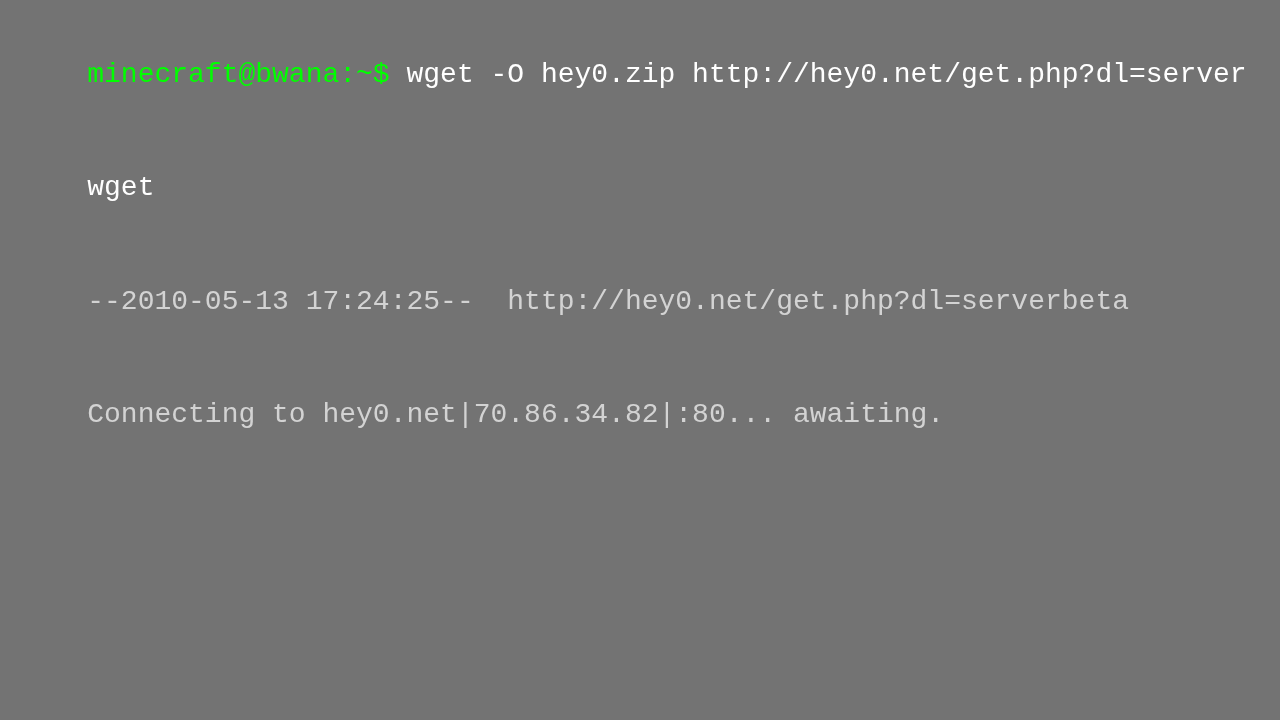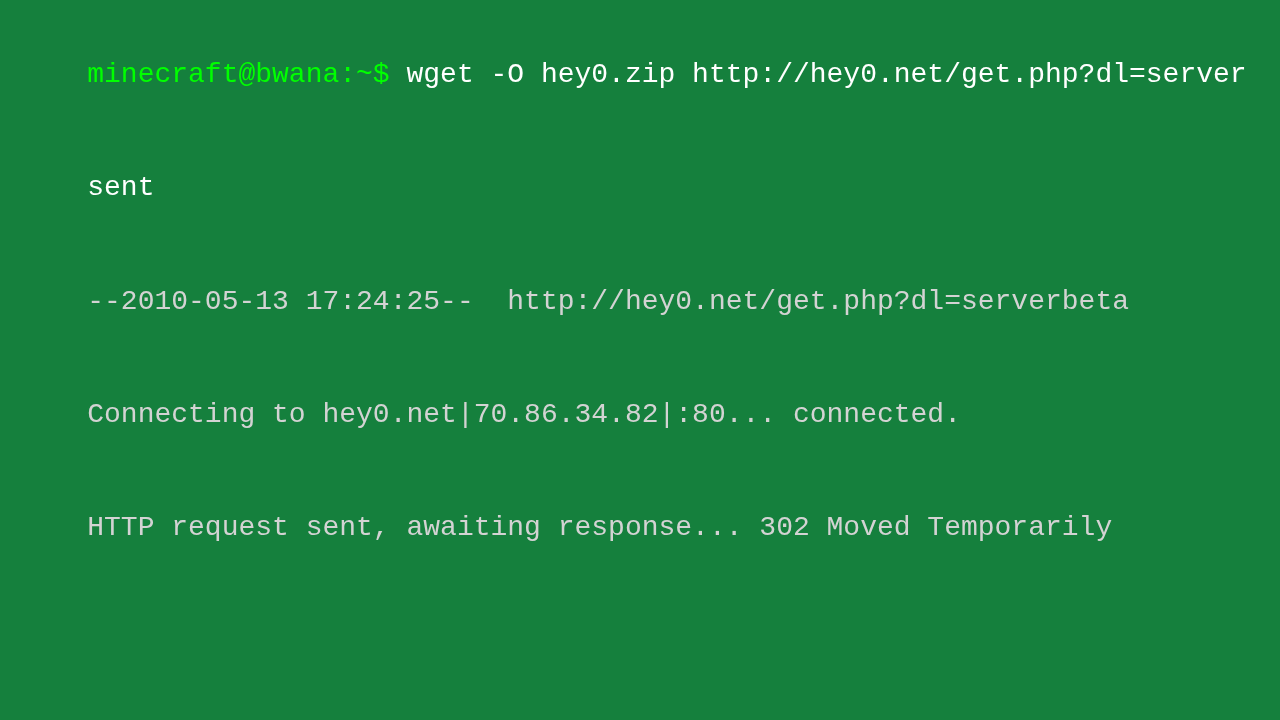--- a/index.html
+++ b/index.html
@@ -15,21 +15,21 @@
       overflow: hidden;
       font-family: 'Courier New', Courier, monospace;
       font-size: 28px;
       line-height: 1.35;
       color: #d3d3d3;
     }
 
     .terminal {
       width: 1280px;
       height: 720px;
-      background-color: #15803d;
+      background-color: #737373;
       padding: 18px 20px;
       overflow: hidden;
     }
 
     .line {
       white-space: pre-wrap;
       word-break: break-all;
     }
 
     .prompt-color {
@@ -43,33 +43,30 @@
 </head>
 <body>
 
 <div class="terminal">
 
   <div class="line">
     <span class="prompt-color">minecraft@bwana:~$</span><span class="text-white"> wget -O hey0.zip http://hey0.net/get.php?dl=server</span>
   </div>
 
   <div class="line">
-    <span class="text-white">sent</span>
+    <span class="text-white">wget</span>
   </div>
 
   <div class="line">
     <span>--2010-05-13 17:24:25--  http://hey0.net/get.php?dl=serverbeta</span>
   </div>
 
 
   <div class="line">
-    <span>Connecting to hey0.net|70.86.34.82|:80... connected.</span>
+    <span>Connecting to hey0.net|70.86.34.82|:80... awaiting.</span>
   </div>
 
-  <div class="line">
-    <span>HTTP request sent, awaiting response... 302 Moved Temporarily</span>
-  </div>
 
   <div class="line">
     
   </div>
 
 </div>
 
 </body></html>

